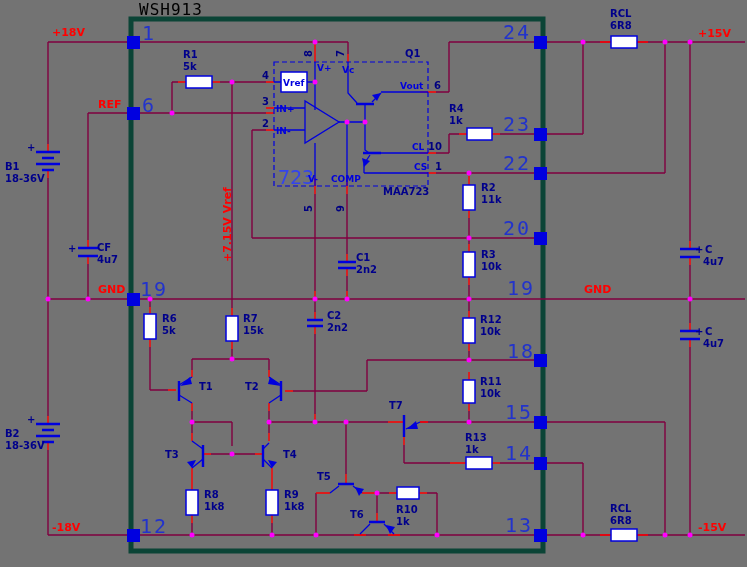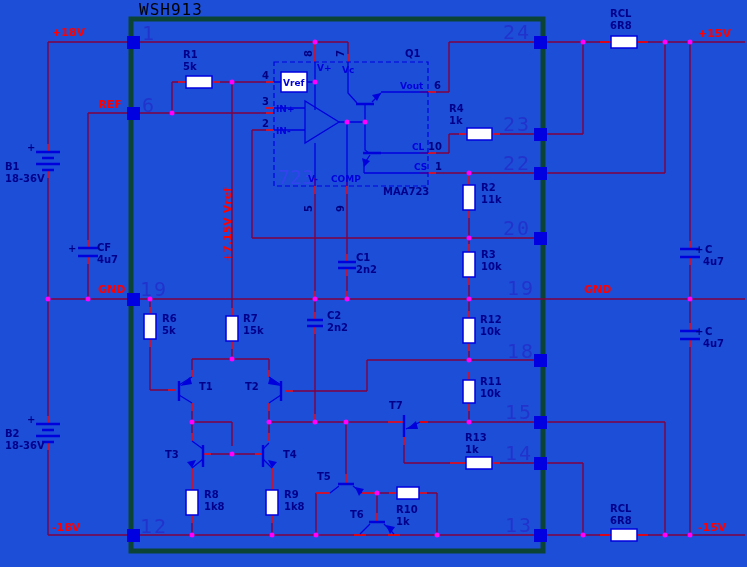--- a/index.html
+++ b/index.html
@@ -1,16 +1,16 @@
 <!DOCTYPE html>
 <html><head>
 <meta charset="utf-8">
 <style>
   html,body{margin:0;padding:0;background:#fff;}
-  #stage{position:relative;width:747px;height:567px;background:#1d4ed8;
+  #stage{position:relative;width:747px;height:567px;background:#737373;
          font-family:"DejaVu Sans", sans-serif;}
   svg{position:absolute;left:0;top:0;}
   text{font-family:"DejaVu Sans", sans-serif;}
   .net   {font-size:11px;font-weight:bold;fill:#ff0000;}
   .ref   {font-size:10px;font-weight:bold;fill:#00008b;}
   .pinbig{font-size:20px;font-weight:normal;fill:#2233cc;
           font-family:"DejaVu Sans Mono", monospace;letter-spacing:2px;}
   .icl   {font-size:9px;font-weight:bold;fill:#0000dd;}
   .icd   {font-size:10px;font-weight:bold;fill:#000080;}
   .title {font-size:16px;fill:#000000;font-family:"DejaVu Sans Mono", monospace;letter-spacing:1px;}

